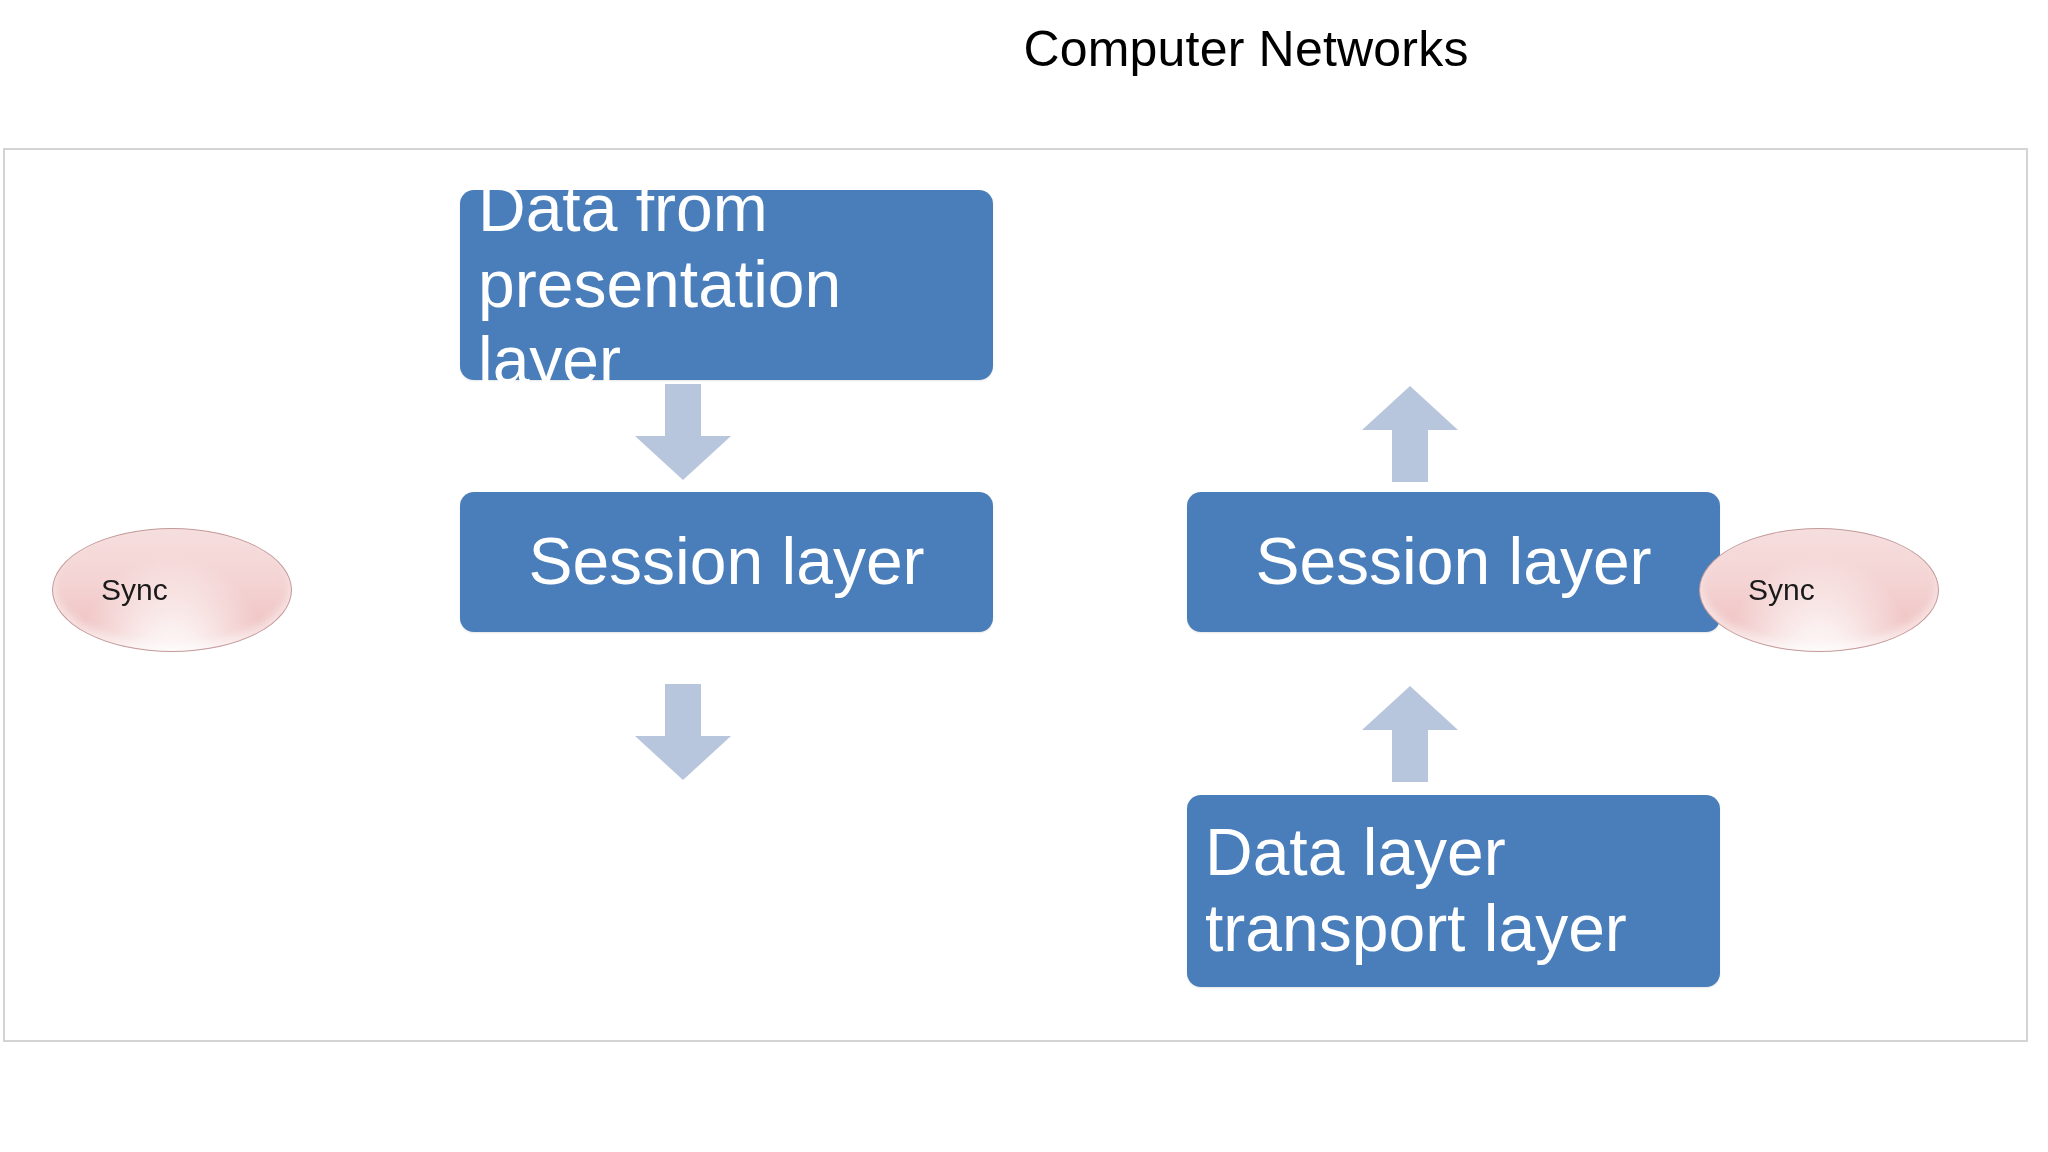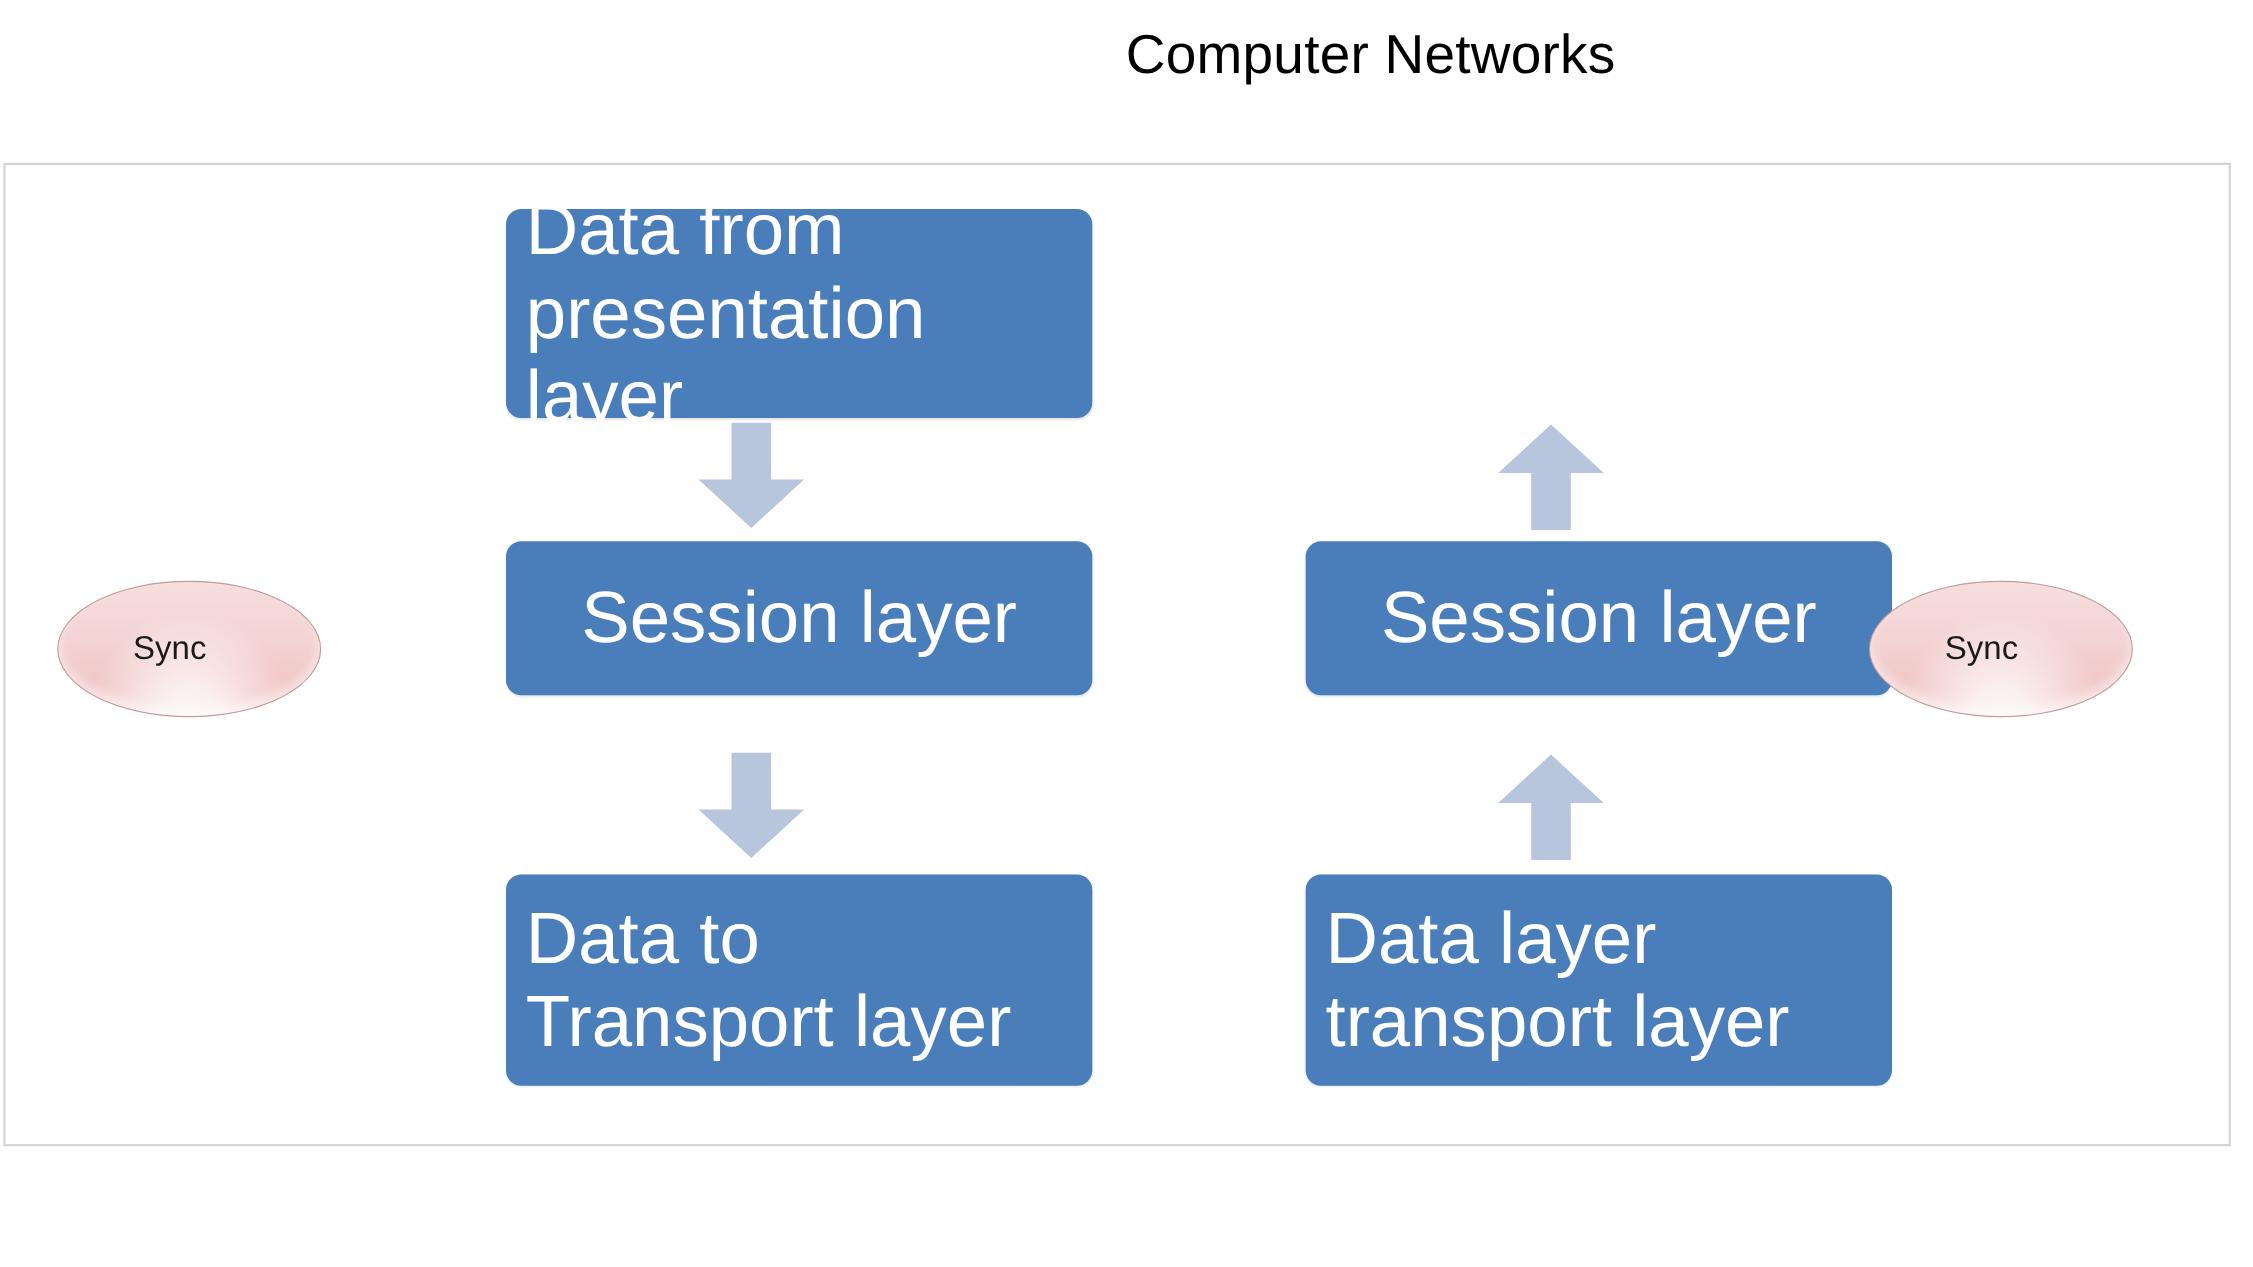--- a/index.html
+++ b/index.html
@@ -100,21 +100,21 @@
       linear-gradient(to bottom, #f6dede 0%, #f4d3d3 45%, #eebcbc 100%);
     display: flex;
     align-items: center;
     justify-content: flex-start;
     box-shadow: inset 0 -6px 10px rgba(255,255,255,0.55);
   }
   .sync-ellipse .sync-label {
     font-size: 30px;
     color: #1a1a1a;
     font-weight: 400;
-    margin-left: 68px;
+    margin-left: 48px;
     white-space: nowrap;
     text-align: right;
   }
   .sync-left  { left: 47px;   }
   .sync-right { left: 1694px; }
 </style>
 </head>
 <body>
 
 <div id="slide-title">Computer Networks</div>
@@ -134,23 +134,20 @@
   <div class="layer-box col-left row-middle">
     <span class="box-text">Session layer</span>
   </div>
 
   <div class="arrow arrow-left-2">
     <svg viewBox="0 0 104 98" xmlns="http://www.w3.org/2000/svg" aria-hidden="true">
       <polygon points="34,0 70,0 70,52 100,52 52,96 4,52 34,52" fill="#b8c6dd"></polygon>
     </svg>
   </div>
 
-  <div class="layer-box col-left row-bottom">
-    <span class="box-text">Data to Transport layer</span>
-  </div>
 
 
   <div class="arrow arrow-right-1">
     <svg viewBox="0 0 104 98" xmlns="http://www.w3.org/2000/svg" aria-hidden="true">
       <polygon points="52,2 100,46 70,46 70,98 34,98 34,46 4,46" fill="#b8c6dd"></polygon>
     </svg>
   </div>
 
   <div class="layer-box col-right row-middle">
     <span class="box-text">Session layer</span>

